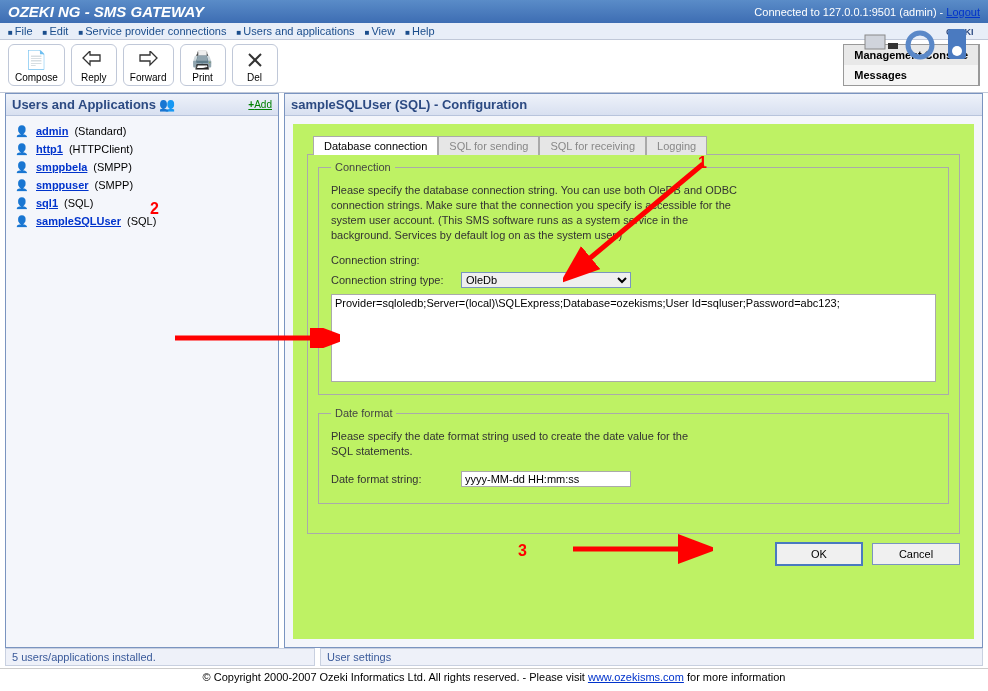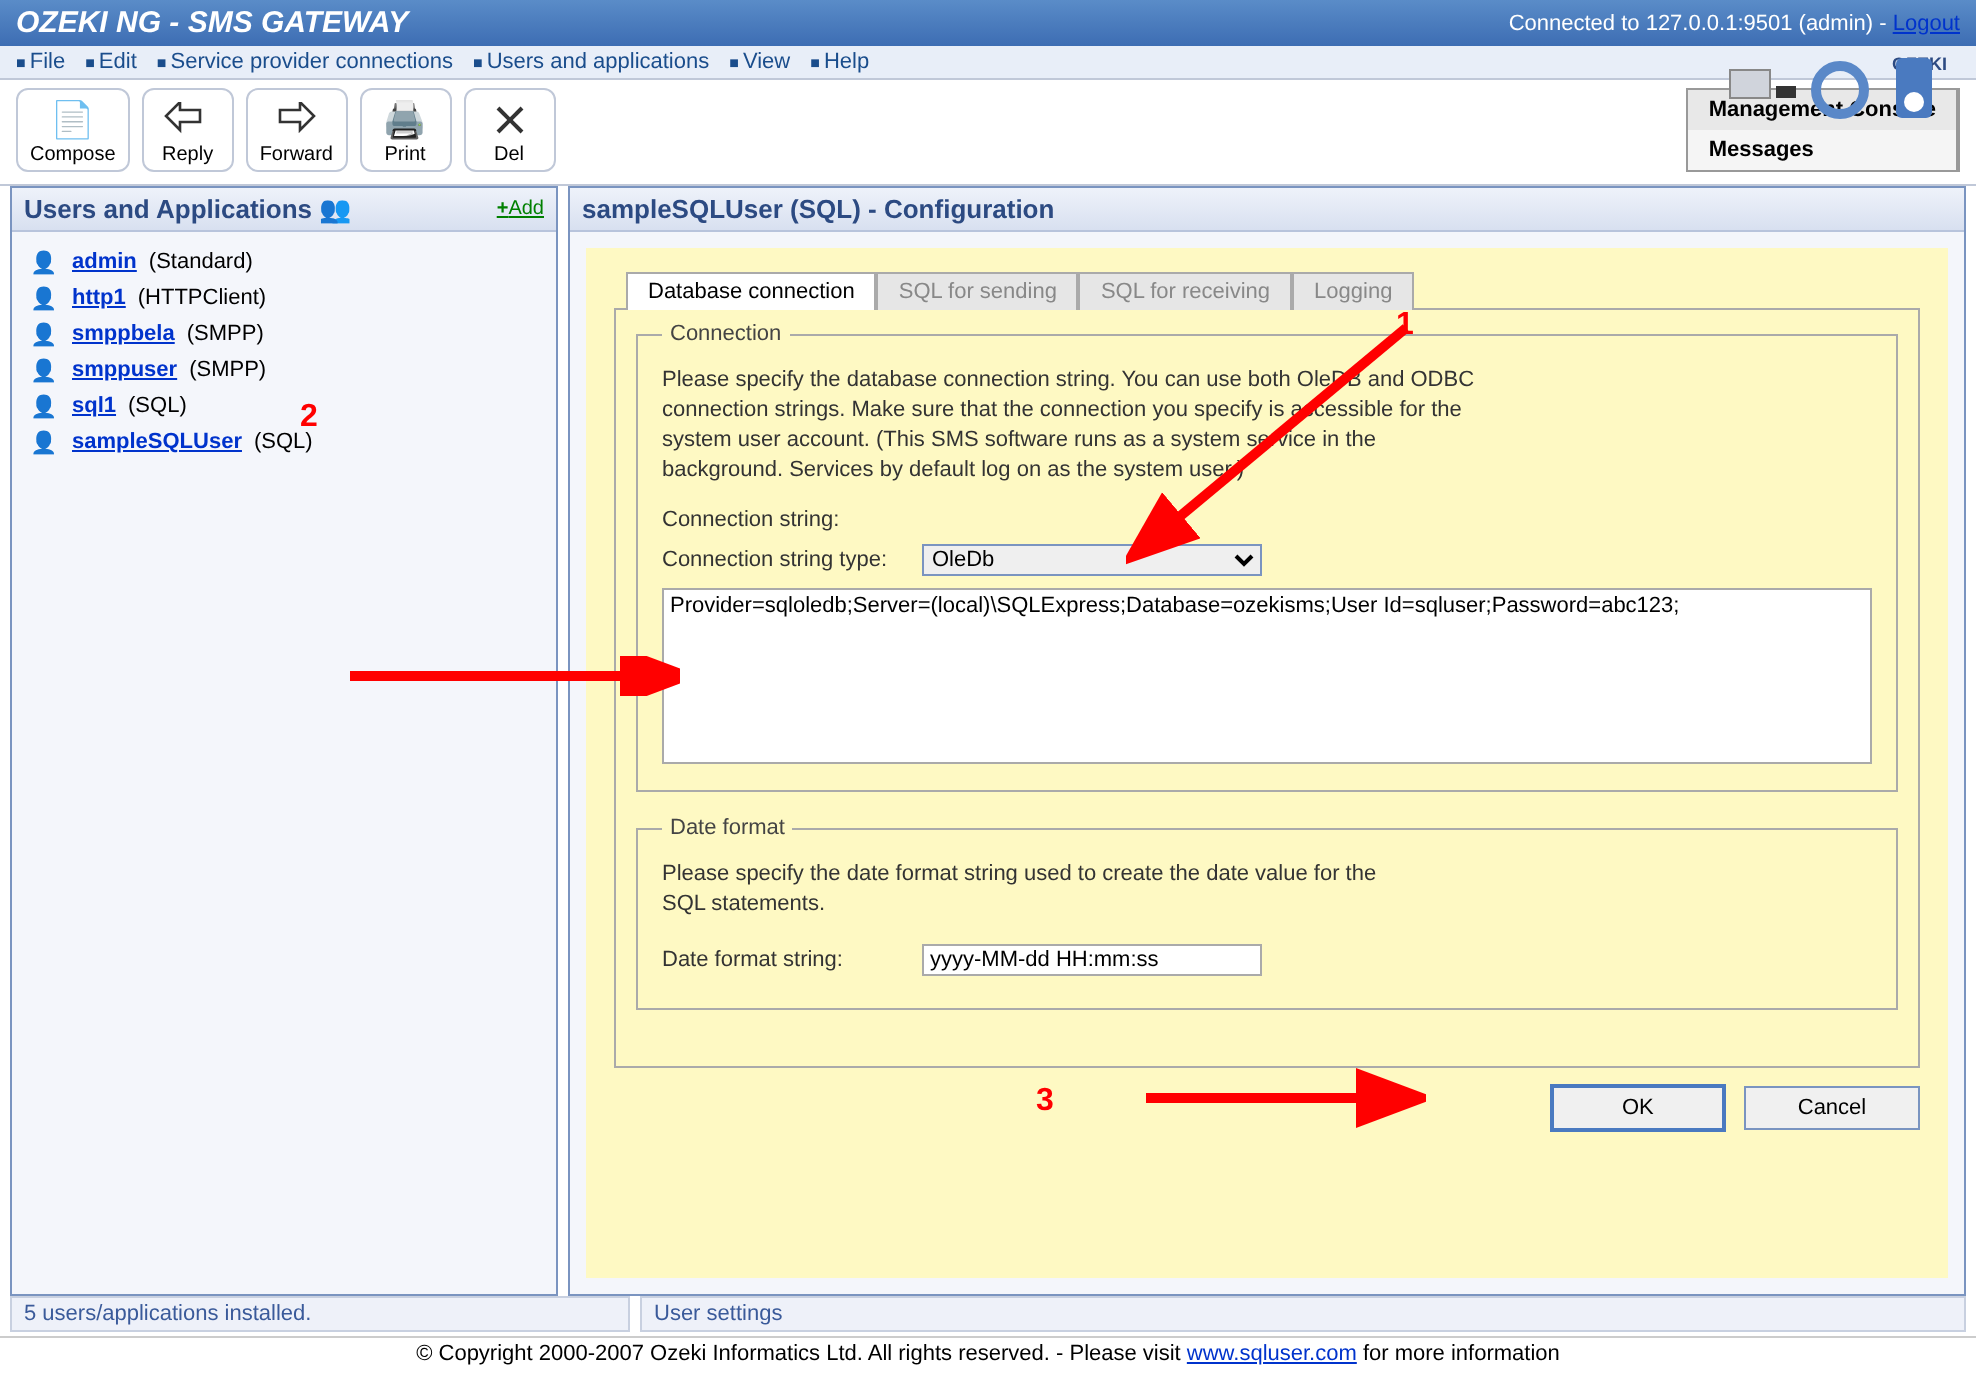--- a/index.html
+++ b/index.html
@@ -24,21 +24,21 @@
 .panel-header { background: linear-gradient(to bottom, #eef2fa, #d8e0f0); border-bottom: 1px solid #b8c4dc; padding: 3px 6px; font-weight: bold; color: #2c4a82; font-size: 13px; display: flex; justify-content: space-between; align-items: center; }
 .left-panel { width: 274px; }
 .right-panel { flex: 1; }
 .users-list { padding: 6px 8px; }
 .user-row { display: flex; align-items: center; gap: 6px; padding: 2px 0; }
 .user-row a { color: #0033cc; text-decoration: underline; font-weight: bold; }
 .user-row .type { color: #000; }
 .uicon { width: 16px; height: 14px; display: inline-flex; align-items: center; justify-content: center; }
 .add-link { color: #008000; font-size: 10px; text-decoration: underline; cursor: pointer; font-weight: normal; }
 .plus { color: #008000; font-weight: bold; }
-.config-body { padding: 12px 14px 8px 14px; background: #fef9c3; margin: 8px; height: 515px; position: relative; }
+.config-body { padding: 12px 14px 8px 14px; background: #bef264; margin: 8px; height: 515px; position: relative; }
 .config-tabs { display: flex; margin-left: 6px; }
 .config-tabs .ctab { border: 1px solid #aaa; border-bottom: none; padding: 3px 10px; font-size: 11px; background: #e6e6e6; color: #888; cursor: pointer; margin-right: 0; }
 .config-tabs .ctab.active { background: #fff; color: #000; position: relative; z-index: 2; }
 .tabcontent { border: 1px solid #aaa; margin-top: -1px; padding: 6px 10px 14px 10px; height: 380px; }
 fieldset { border: 1px solid #aaa; padding: 10px 12px; margin-bottom: 12px; }
 legend { font-size: 11px; padding: 0 4px; color: #444; }
 .helptext { font-size: 11px; color: #333; line-height: 1.35; margin-bottom: 12px; }
 .form-row { display: flex; align-items: center; margin-bottom: 6px; }
 .form-row label { width: 130px; font-size: 11px; color: #333; }
 .form-row select { width: 170px; font-size: 11px; border: 1px solid #7a94c0; }
@@ -234,14 +234,14 @@
     </defs>
   <line x1="5" y1="10" x2="150" y2="10" stroke="#ff0000" stroke-width="5" marker-end="url(#ah2)"></line>
 </svg>
 
 <div class="status-row">
   <div class="status-cell left">5 users/applications installed.</div>
   <div class="status-cell right">User settings</div>
 </div>
 
 <div class="copyright">
-  <span>© Copyright 2000-2007 Ozeki Informatics Ltd. All rights reserved. - Please visit </span><a href="#">www.sqluser.com</a><span> for more information</span>
+  <span>© Copyright 2000-2007 Ozeki Informatics Ltd. All rights reserved. - Please visit </span><a href="#">www.ozekisms.com</a><span> for more information</span>
 </div>
 
 </body></html>

